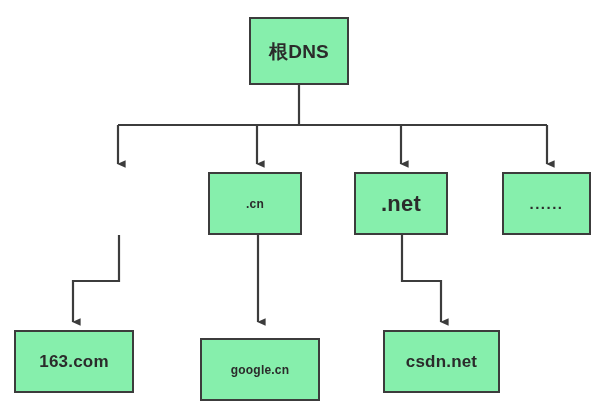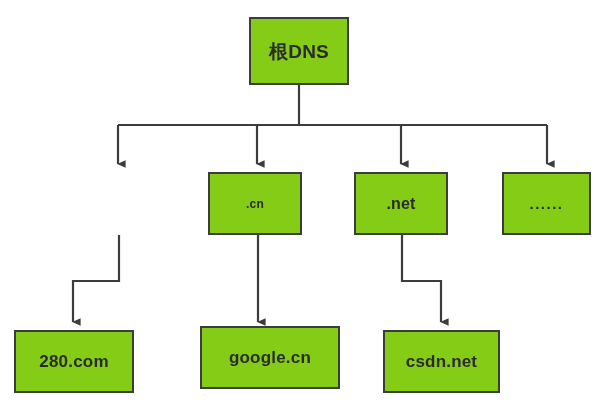--- a/index.html
+++ b/index.html
@@ -21,21 +21,21 @@
     position: absolute;
     left: 0;
     top: 0;
     width: 613px;
     height: 409px;
     pointer-events: none;
   }
   .node {
     position: absolute;
     box-sizing: border-box;
-    background: #84cc16;
+    background: #86efac;
     border: 2px solid #3c3c3c;
     display: flex;
     align-items: center;
     justify-content: center;
     color: #2b2b2b;
     font-weight: bold;
     letter-spacing: 0.2px;
     z-index: 2;
   }
   .node-label {
@@ -50,33 +50,33 @@
   .n-com {
     left: 72px; top: 172px; width: 94px; height: 63px;
     font-size: 17px;
   }
   .n-cn {
     left: 208px; top: 172px; width: 94px; height: 63px;
     font-size: 12px;
   }
   .n-net {
     left: 354px; top: 172px; width: 94px; height: 63px;
-    font-size: 16px;
+    font-size: 22px;
   }
   .n-more {
     left: 502px; top: 172px; width: 89px; height: 63px;
     font-size: 17px;
   }
   .n-163 {
     left: 14px; top: 330px; width: 120px; height: 63px;
     font-size: 17px;
   }
   .n-google {
-    left: 200px; top: 326px; width: 140px; height: 63px;
-    font-size: 17px;
+    left: 200px; top: 338px; width: 120px; height: 63px;
+    font-size: 12px;
   }
   .n-csdn {
     left: 383px; top: 330px; width: 117px; height: 63px;
     font-size: 17px;
   }
   .n-more .node-label {
     letter-spacing: 1.5px;
     font-size: 15px;
   }
 </style>
@@ -118,21 +118,21 @@
 
   <div class="node n-net">
     <span class="node-label">.net</span>
   </div>
 
   <div class="node n-more">
     <span class="node-label">......</span>
   </div>
 
   <div class="node n-163">
-    <span class="node-label">280.com</span>
+    <span class="node-label">163.com</span>
   </div>
 
   <div class="node n-google">
     <span class="node-label">google.cn</span>
   </div>
 
   <div class="node n-csdn">
     <span class="node-label">csdn.net</span>
   </div>
 

